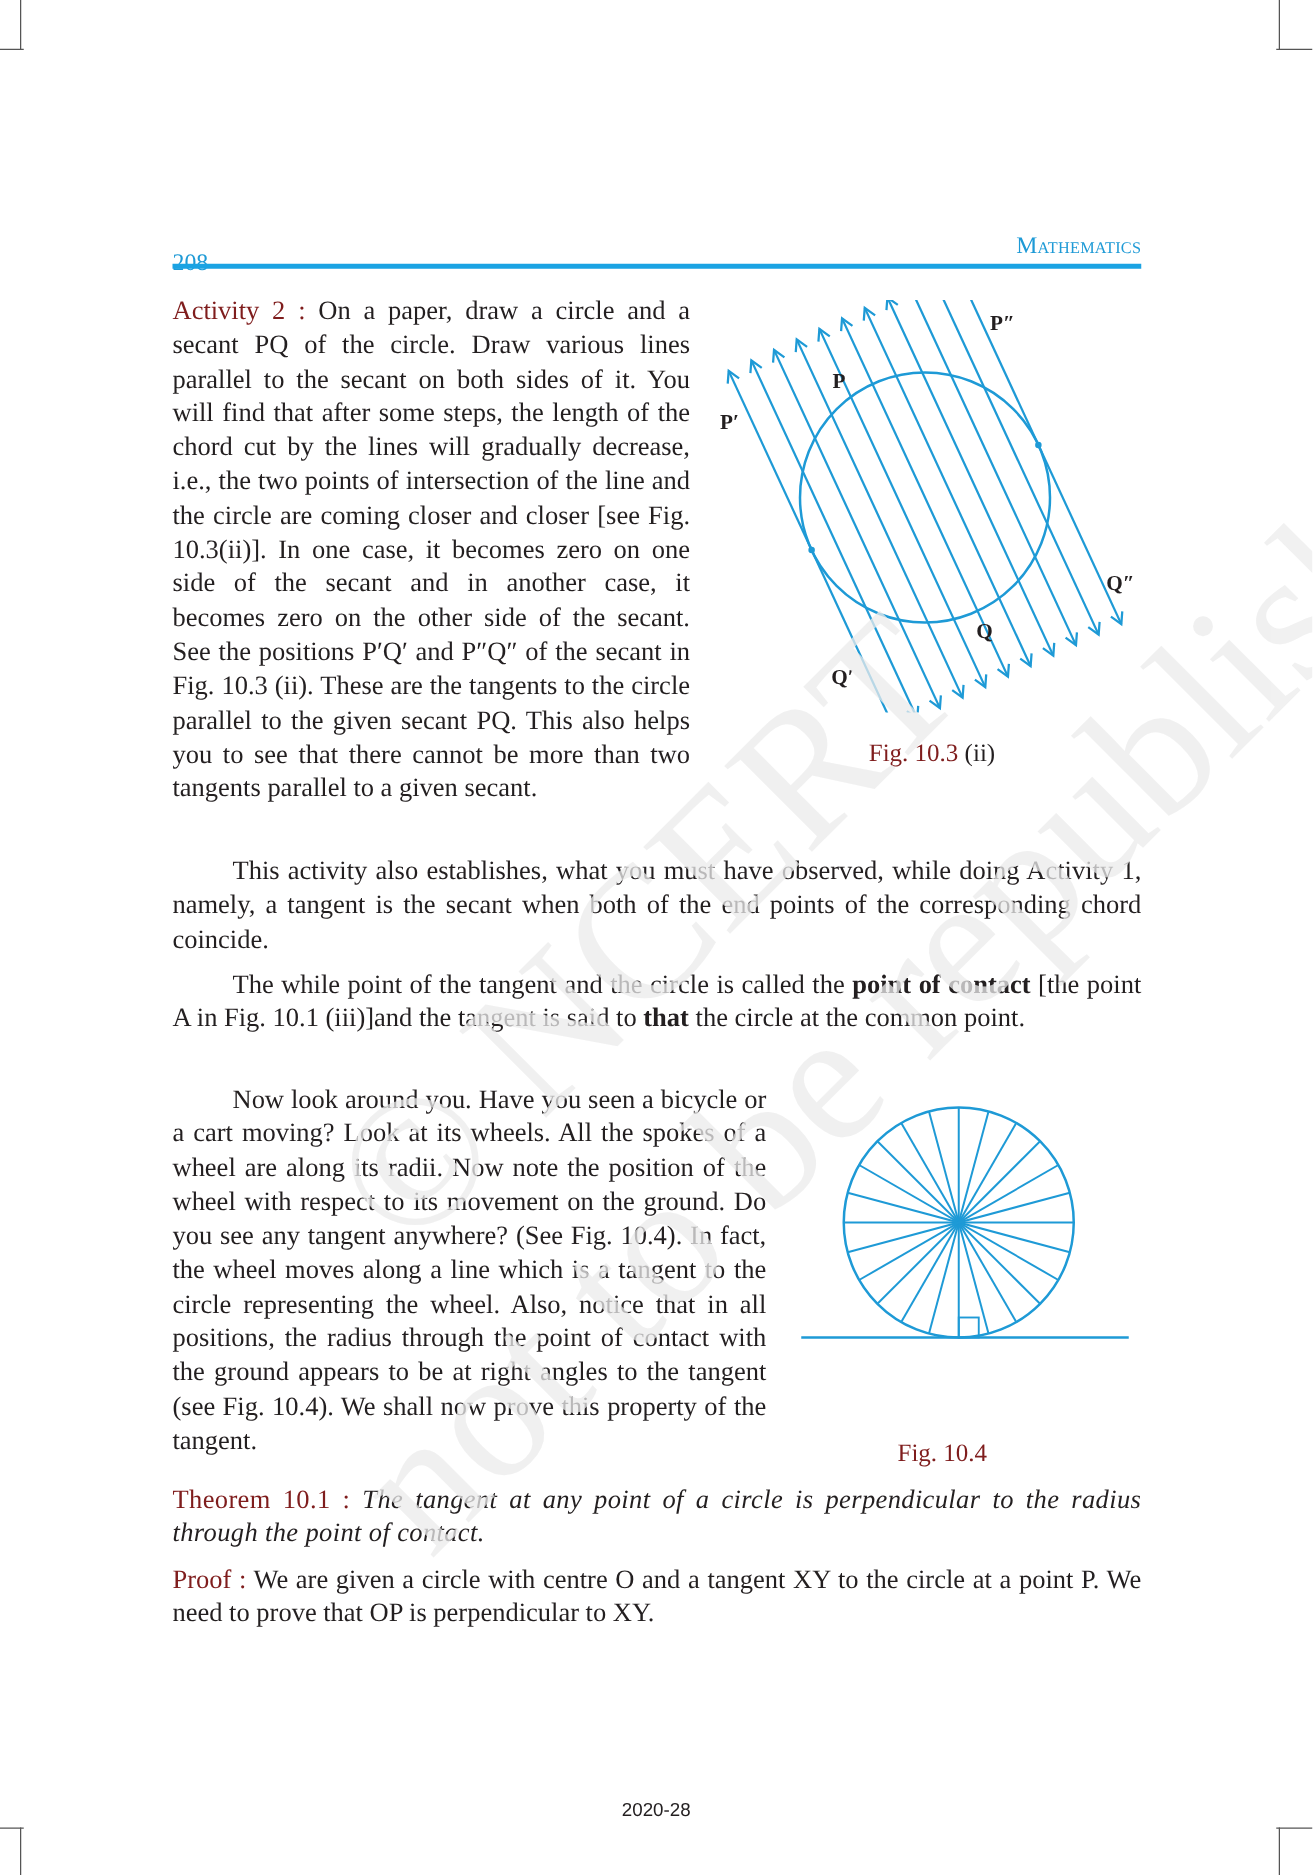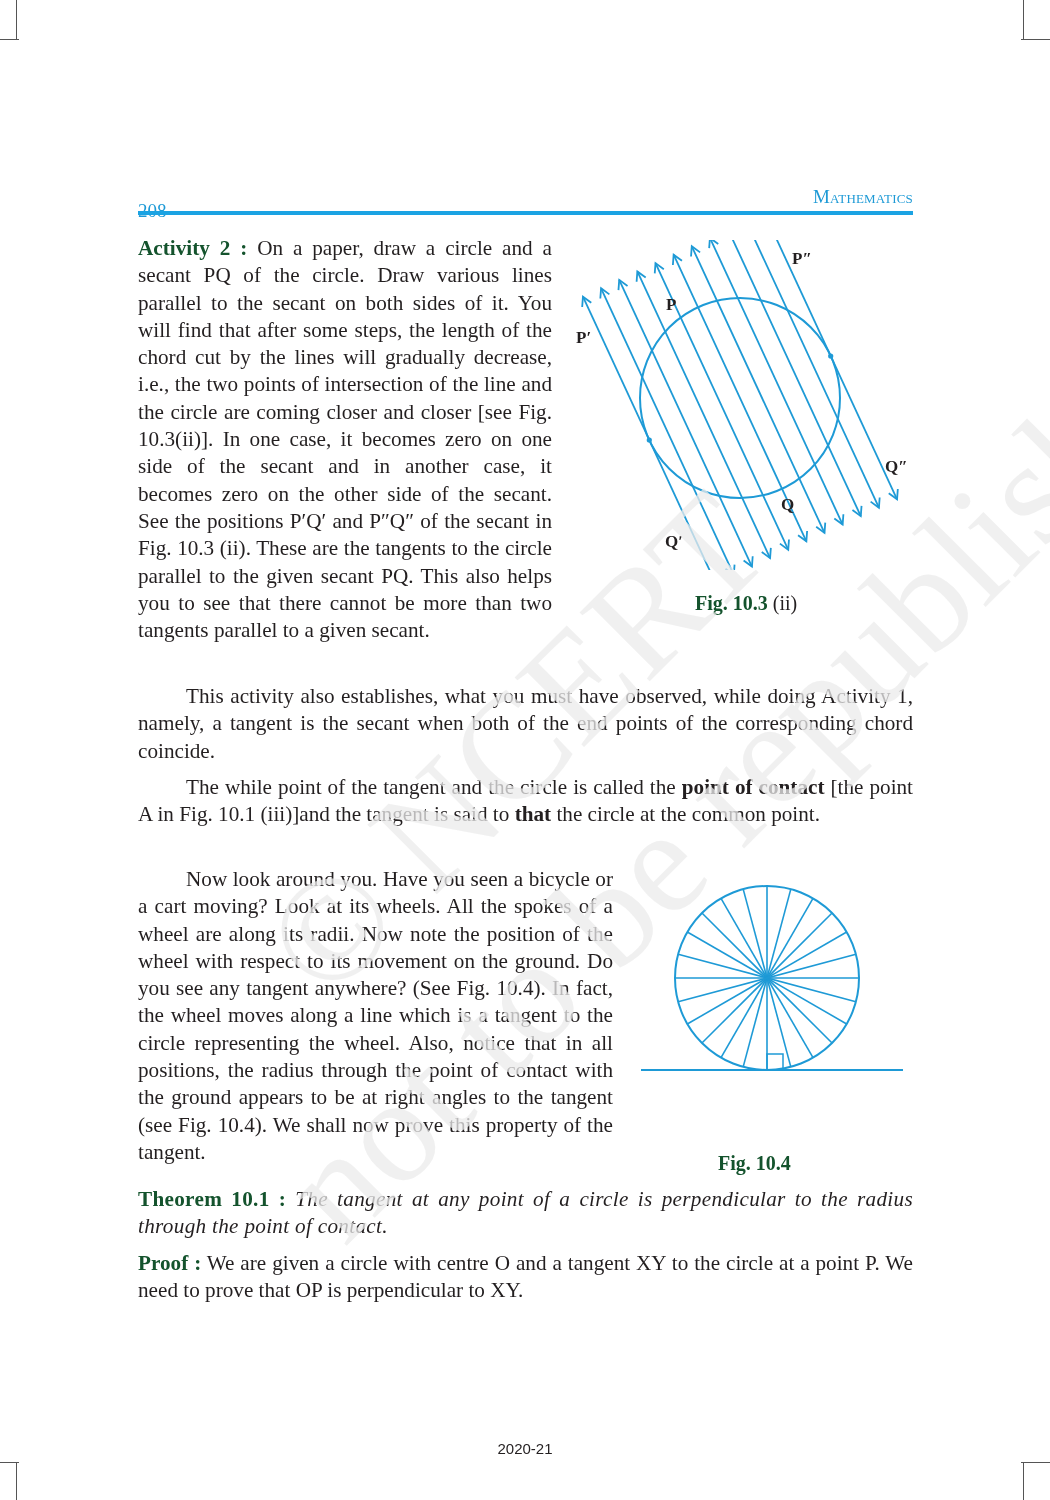--- a/index.html
+++ b/index.html
@@ -8,21 +8,21 @@
       background: #ffffff; color: #231f20;
       font-family: "Liberation Serif", "DejaVu Serif", serif;
     }
     .crop { position: absolute; background: #555; }
     .header { position: absolute; left: 138px; top: 186px; width: 775px; height: 24px; }
     .page-num { position: absolute; left: 0; top: 0; font-size: 19px; color: #1e9ad6; margin-top: 14px; }
     .running-head { position: absolute; right: 0; top: 0; font-size: 19px; color: #1e9ad6; font-variant: small-caps; letter-spacing: 0.2px; margin-left: 28px; }
     .header-rule { position: absolute; left: 138px; top: 211px; width: 775px; height: 4px; background: #1ba3e3; }
     .para { position: absolute; font-size: 21.2px; line-height: 27.3px; text-align: justify; margin: 0; }
     .indent { text-indent: 48px; }
-    .blue-bold { color: #14532d; font-weight: bold; }
+    .blue-bold { color: #7f1d1d; font-weight: normal; }
     .bold { font-weight: bold; }
     .ital { font-style: italic; }
     .caption { position: absolute; font-size: 20px; }
     .footer { position: absolute; left: 0; width: 1050px; top: 1440px; text-align: center; font-family: "Liberation Sans", sans-serif; font-size: 15px; color: #231f20; }
     .watermark { position: absolute; left: 0; top: 0; width: 1050px; height: 1500px; pointer-events: none; }
     svg text { font-family: "Liberation Serif", serif; }
   </style>
 </head>
 <body>
 
@@ -134,13 +134,13 @@
   <span class="blue-bold">Proof :</span><span> We are given a circle with centre O and a tangent XY to the circle at a point P. We need to prove that OP is perpendicular to XY.</span>
 </p>
 
 <svg class="watermark" width="1050" height="1500" viewBox="0 0 1050 1500">
   <g transform="rotate(-45 560 870)" fill="none" stroke="#d5d5d5" stroke-width="2.2" font-family="Liberation Sans, sans-serif">
     <text x="300" y="800" font-size="150" fill="#ececec" stroke="none" opacity="0.75">© NCERT</text>
     <text x="140" y="985" font-size="150" fill="#ececec" stroke="none" opacity="0.75">not to be republished</text>
   </g>
 </svg>
 
-<div class="footer">2020-21</div>
+<div class="footer">2020-28</div>
 
 </body></html>

